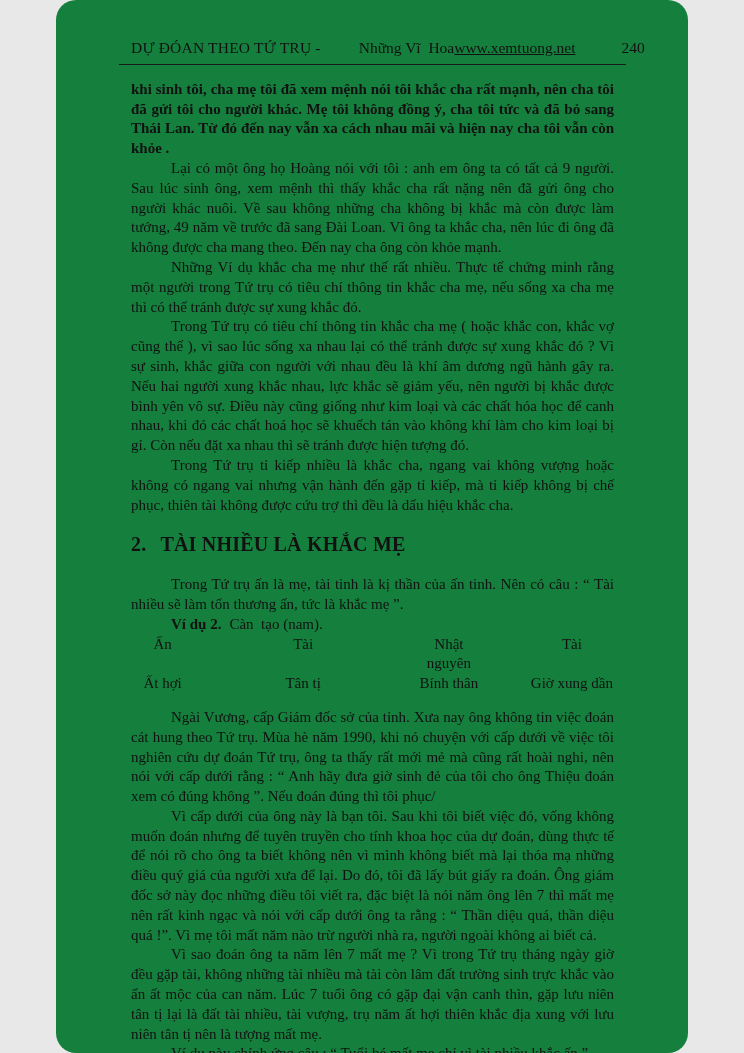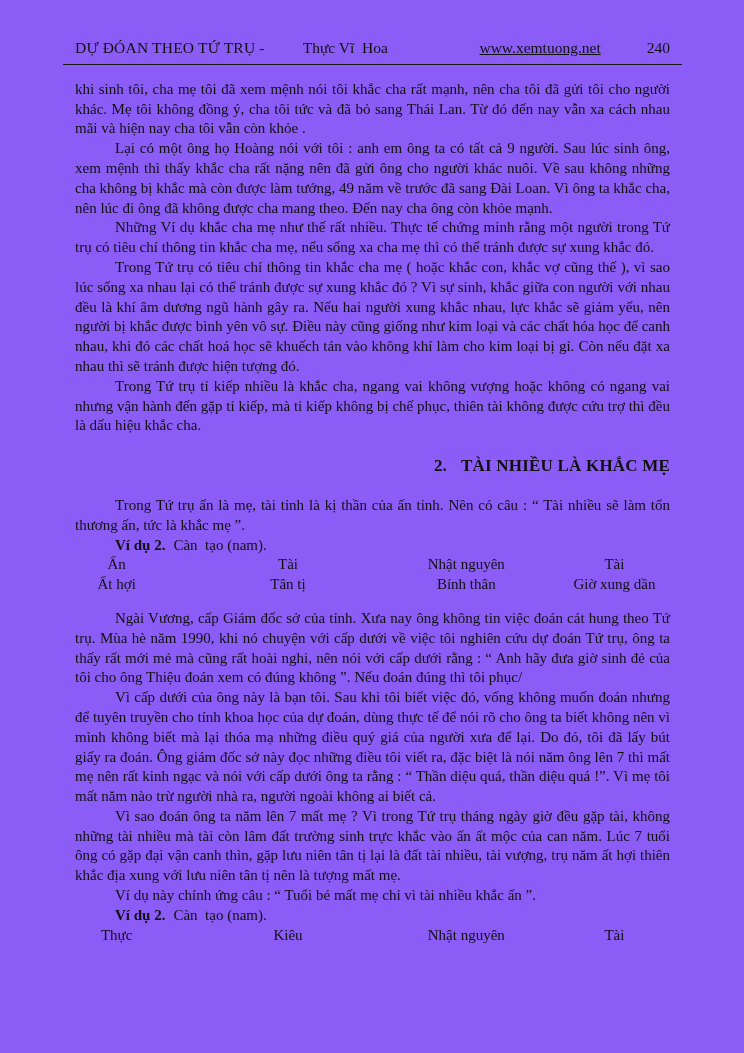--- a/index.html
+++ b/index.html
@@ -1,28 +1,29 @@
 <!DOCTYPE html>
 <html><head>
 <meta charset="utf-8">
 <style>
   html, body { margin: 0; padding: 0; background: #e8e8e8; }
   .page {
     position: relative;
-    width: 744px;
+    width: 632px;
     height: 1053px;
     margin: 0 auto;
-    background: #8b5cf6;
+    background: #15803d;
     color: #111111;
     font-family: "Liberation Serif", "DejaVu Serif", serif;
     font-size: 15px;
     line-height: 19.8px;
     box-sizing: border-box;
     padding: 38px 74px 0 75px;
     overflow: hidden;
+    border-radius: 20px;
   }
   
   .page-header {
     display: flex;
     align-items: baseline;
     white-space: pre;
     font-size: 15.5px;
     margin-bottom: 6px;
   }
   .book-title { letter-spacing: 0.2px; }
@@ -39,26 +40,26 @@
     border: none;
     border-top: 1.6px solid #1a1a1a;
     margin: 0 -12px 15px -12px;
   }
   
   .body-text p {
     margin: 0;
     text-align: justify;
     text-indent: 40px;
   }
-  .body-text p.no-indent { text-indent: 0; }
+  .body-text p.no-indent { text-indent: 0; font-weight: bold; }
   .section-heading {
     margin: 20px 0 20px 0;
-    font-size: 17px;
+    font-size: 20px;
     font-weight: bold;
-    text-align: right;
+    text-align: left;
     letter-spacing: 0.2px;
   }
   .section-heading .sec-num { margin-right: 14px; }
   .example-label-line {
     margin: 0;
     text-indent: 40px;
     white-space: pre-wrap;
   }
   .example-label-line b { margin-right: 8px; }
   
@@ -71,21 +72,21 @@
   .pillar-row span:nth-child(3) { width: 21%; }
   .pillar-row span:nth-child(4) { width: 24%; }
 </style>
 </head>
 <body>
 
 <div class="page">
 
   <div class="page-header">
     <span class="book-title">DỰ ĐÓAN THEO TỨ TRỤ -</span>
-    <span class="author">Thực Vĩ  Hoa</span>
+    <span class="author">Những Vĩ  Hoa</span>
     <a class="site-link">www.xemtuong.net</a>
     <span class="page-num">240</span>
   </div>
 
   <hr class="header-rule">
 
   <div class="body-text">
 
     <p class="no-indent">khi sinh tôi, cha mẹ tôi đã xem mệnh nói tôi khắc cha rất mạnh, nên cha tôi đã gửi tôi cho người khác. Mẹ tôi không đồng ý, cha tôi tức và đã bỏ sang Thái Lan. Từ đó đến nay vẫn xa cách nhau mãi và hiện nay cha tôi vẫn còn khỏe .</p>
     <p>Lại có một ông họ Hoàng nói với tôi : anh em ông ta có tất cả 9 người. Sau lúc sinh ông, xem mệnh thì thấy khắc cha rất nặng nên đã gửi ông cho người khác nuôi. Về sau không những cha không bị khắc mà còn được làm tướng, 49 năm về trước đã sang Đài Loan. Vì ông ta khắc cha, nên lúc đi ông đã không được cha mang theo. Đến nay cha ông còn khỏe mạnh.</p>

